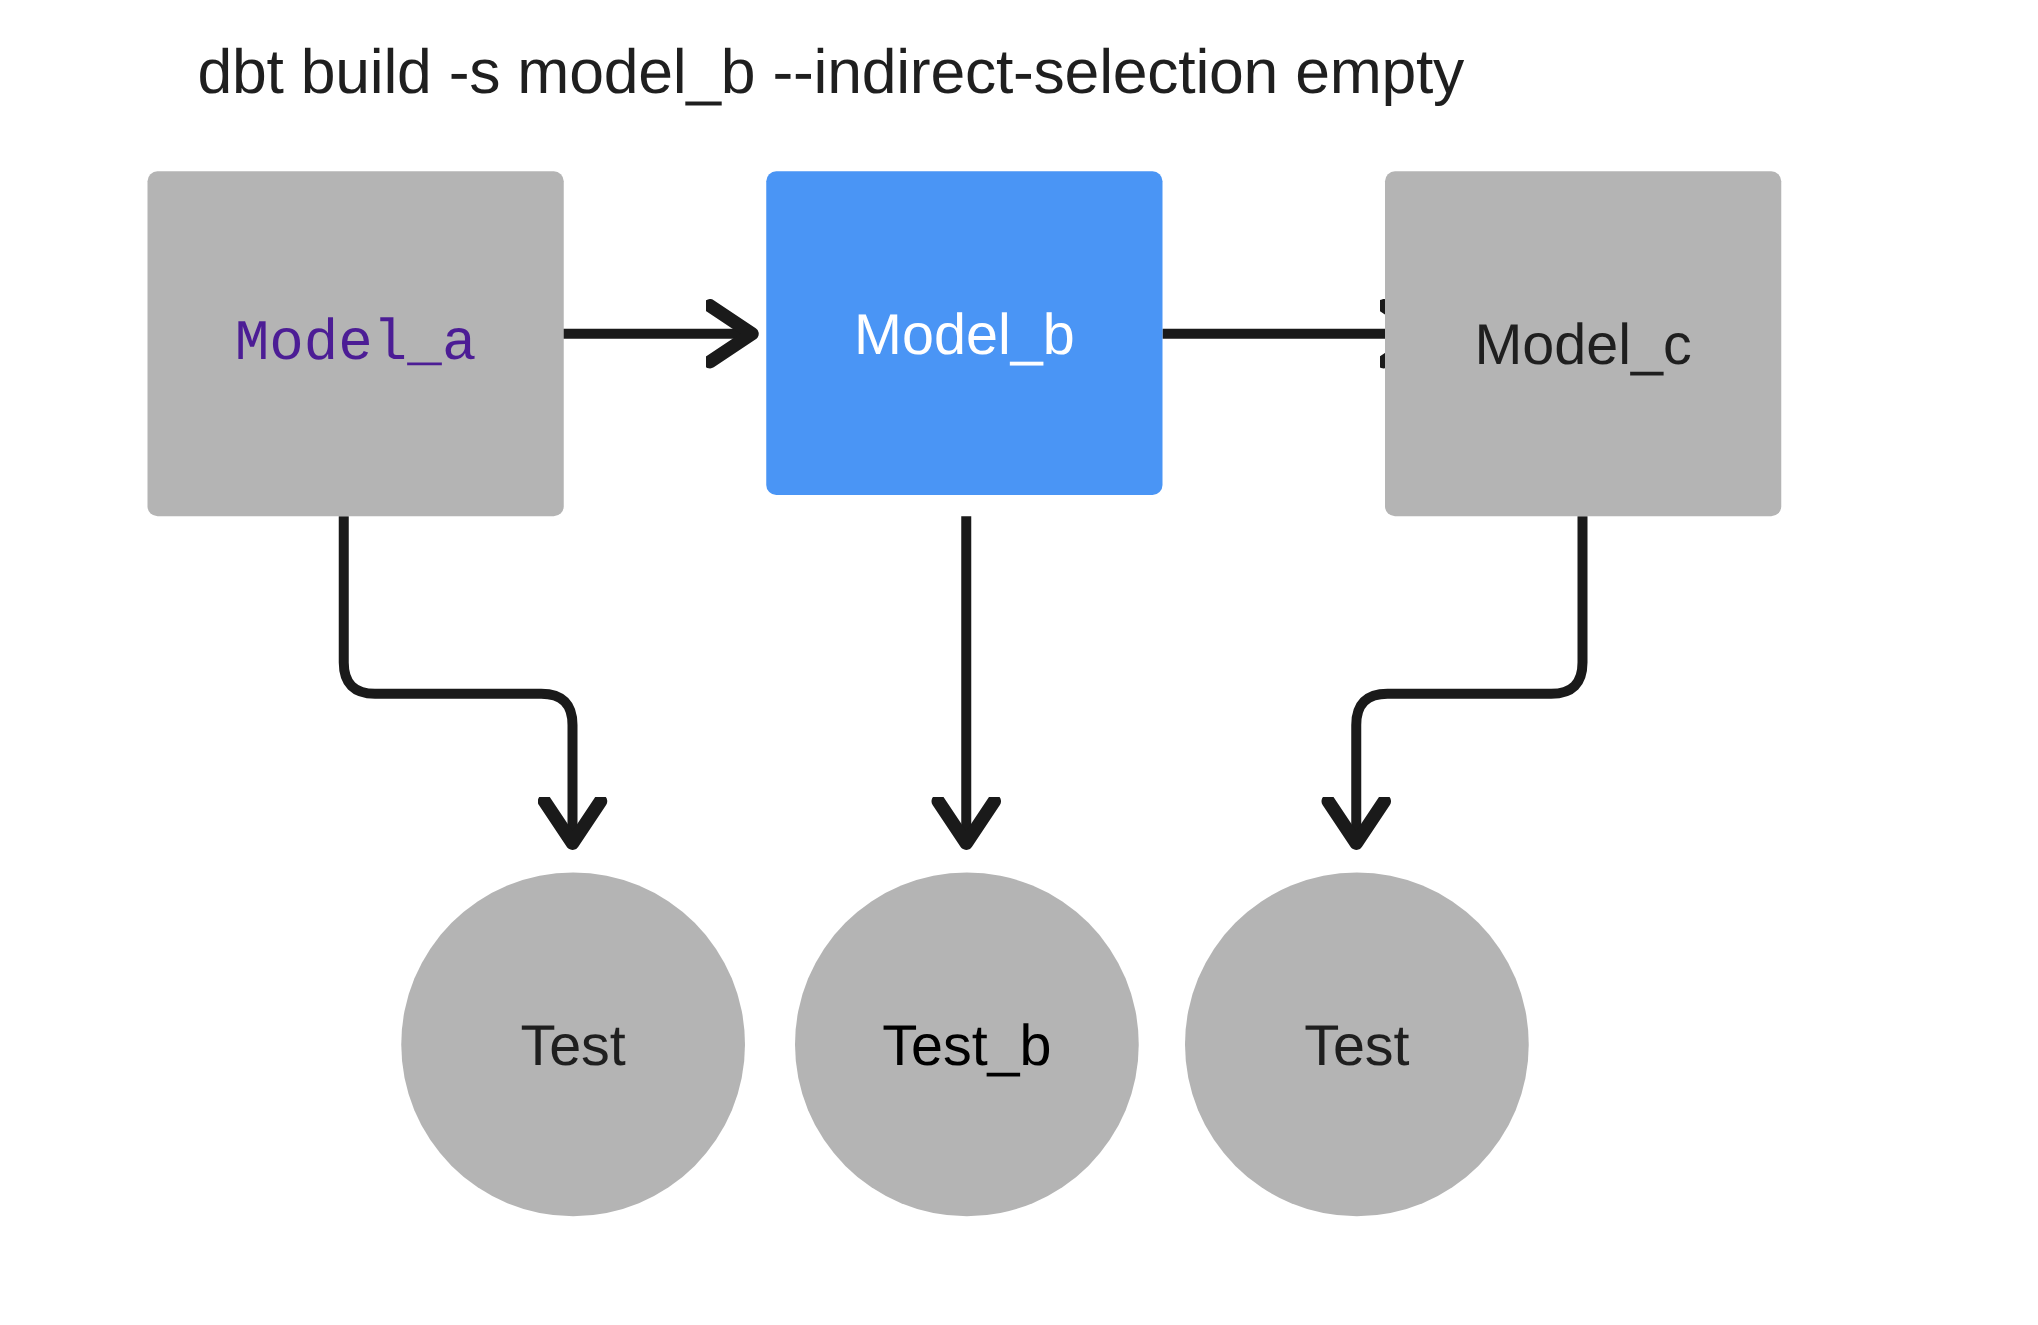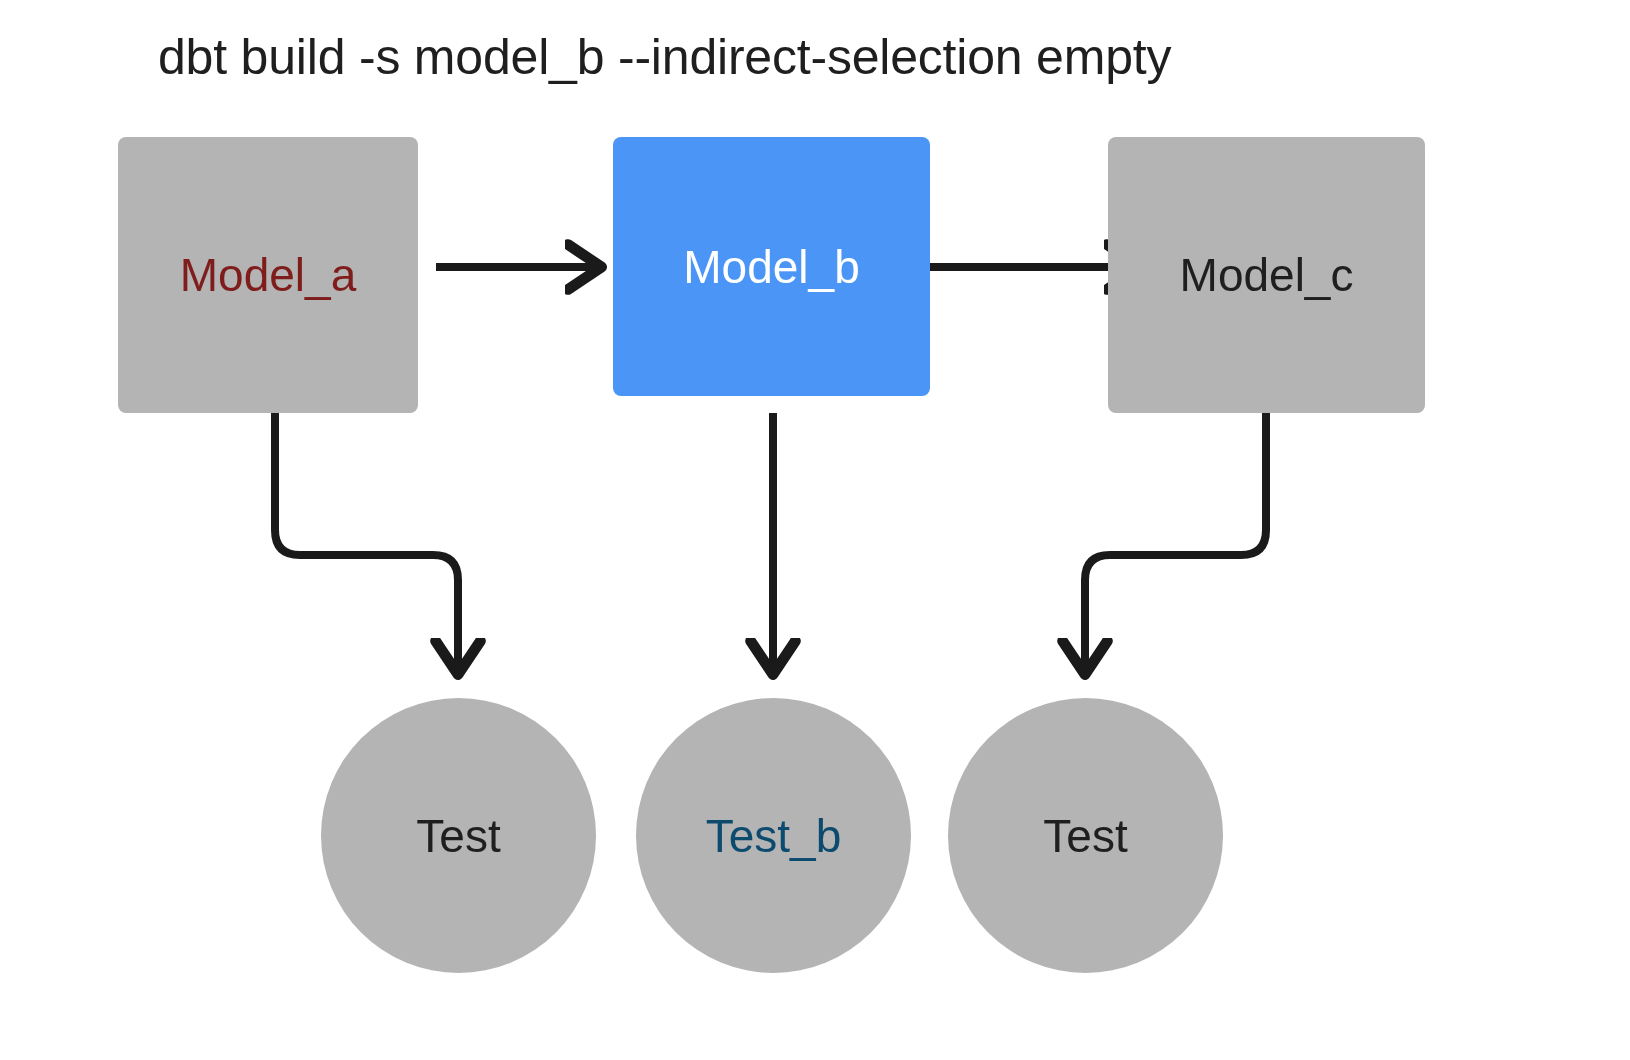--- a/index.html
+++ b/index.html
@@ -84,39 +84,39 @@
       <path d="M 930 267 L 1139 267" marker-end="url(#arrowhead)"></path>
 
       <path d="M 275 413 L 275 530 Q 275 555 300 555 L 433 555 Q 458 555 458 580 L 458 673" marker-end="url(#arrowhead)"></path>
 
       <path d="M 773 413 L 773 673" marker-end="url(#arrowhead)"></path>
 
       <path d="M 1266 413 L 1266 530 Q 1266 555 1241 555 L 1110 555 Q 1085 555 1085 580 L 1085 673" marker-end="url(#arrowhead)"></path>
     </g>
   </svg>
 
-  <div class="node-box" style="left:118px; top:137px; width:300px; height:276px; background:#b4b4b4; color:#7f1d1d;">
+  <div class="node-box" style="left:118px; top:137px; width:333px; height:276px; background:#b4b4b4; color:#4c1d95;font-family:Liberation Mono, monospace;">
     <span>Model_a</span>
   </div>
 
   <div class="node-box" style="left:1108px; top:137px; width:317px; height:276px; background:#b4b4b4; color:#1f1f1f;">
     <span>Model_c</span>
   </div>
 
   <div class="node-box" style="left:613px; top:137px; width:317px; height:259px; background:#4a95f5; color:#ffffff;">
     <span>Model_b</span>
   </div>
 
   <div class="node-circle" style="left:321px; top:698px; width:275px; height:275px; background:#b4b4b4; color:#1f1f1f;">
     <span class="label-lines">
       <span>Test</span>
     </span>
   </div>
 
-  <div class="node-circle" style="left:636px; top:698px; width:275px; height:275px; background:#b4b4b4; color:#0c4a6e;">
+  <div class="node-circle" style="left:636px; top:698px; width:275px; height:275px; background:#b4b4b4; color:#000000;">
     <span class="label-lines">
       <span>Test_b</span>
     </span>
   </div>
 
   <div class="node-circle" style="left:948px; top:698px; width:275px; height:275px; background:#b4b4b4; color:#1f1f1f;">
     <span class="label-lines">
       <span>Test</span>
     </span>
   </div>

